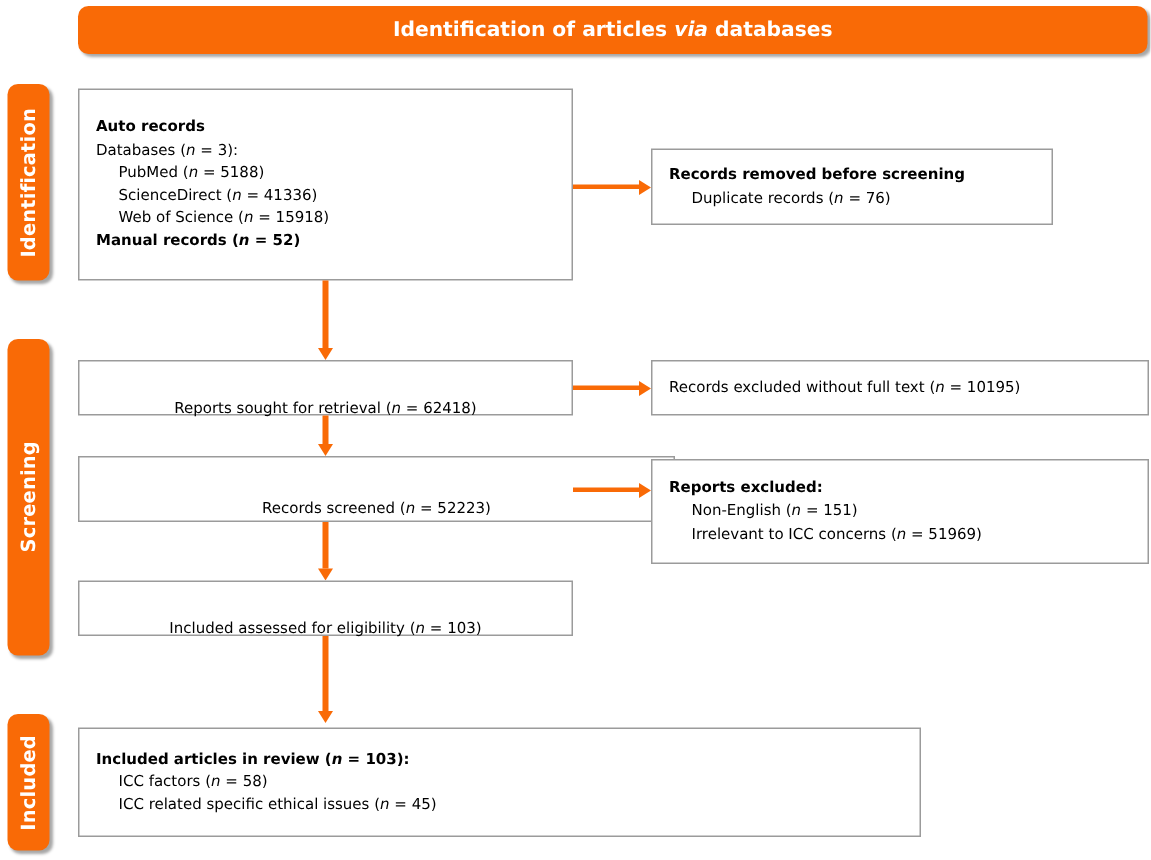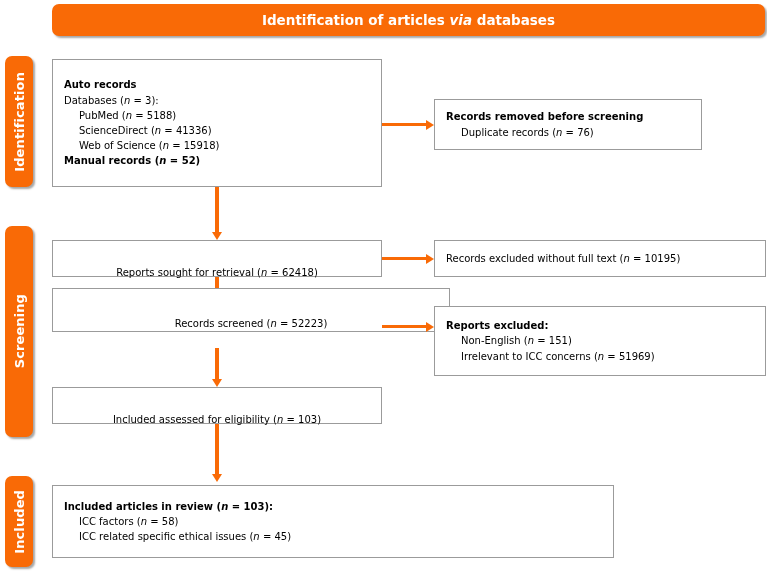--- a/index.html
+++ b/index.html
@@ -182,21 +182,21 @@
     <div class="node-inner">
       <div class="line"><span class="b">Records excluded without full text</span> (<span class="ital">n</span> = 10195)</div>
     </div>
   </div>
 
   <div class="arrow-v" style="left:215px; top:277px; width:4px; height:27px;">
     <div class="shaft" style="height:19px;"></div>
     <div class="head" style="top:19px;"></div>
   </div>
 
-  <div class="node centered" style="left:52px; top:288px; width:398px; height:44px;">
+  <div class="node centered" style="left:52px; top:304px; width:398px; height:44px;">
     <div class="node-inner">
       <div class="line"><span class="b">Records screened</span> (<span class="ital">n</span> = 52223)</div>
     </div>
   </div>
 
   <div class="arrow-h" style="left:382px; top:325px; width:52px; height:3px;">
     <div class="shaft" style="width:44px;"></div>
     <div class="head" style="left:44px;"></div>
   </div>
 

